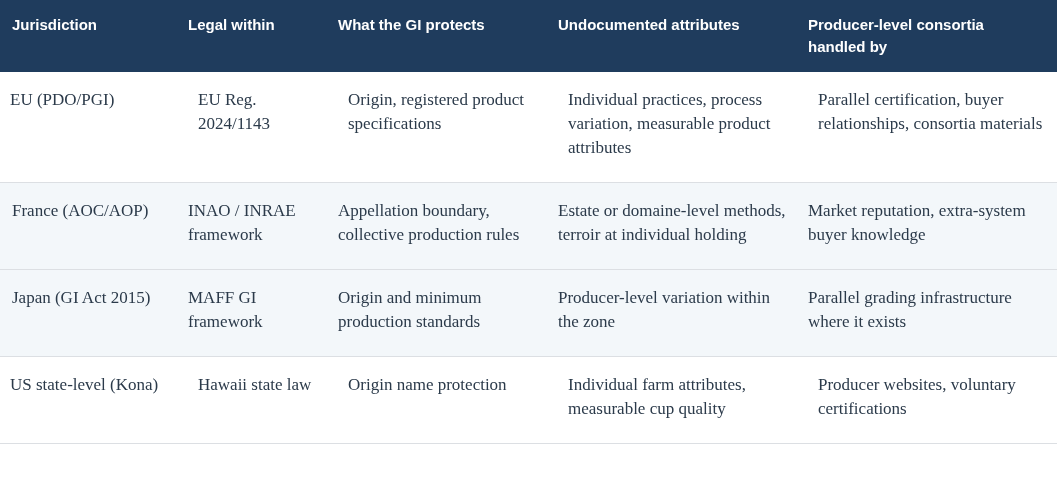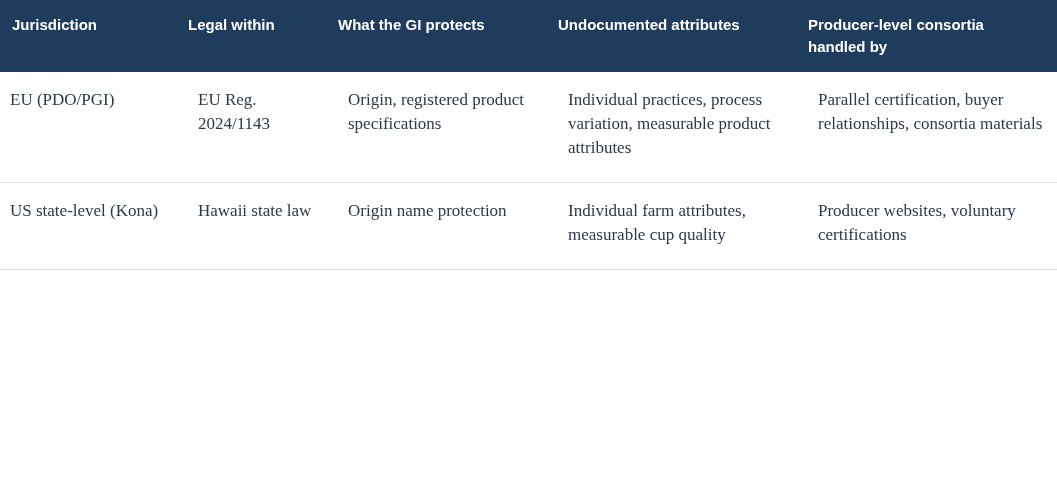--- a/index.html
+++ b/index.html
@@ -99,20 +99,34 @@
       </tr>
     </thead>
     <tbody>
       <tr class="row-odd">
         <td class="pad-left">EU (PDO/PGI)</td>
         <td>EU Reg. 2024/1143</td>
         <td>Origin, registered product specifications</td>
         <td>Individual practices, process variation, measurable product attributes</td>
         <td>Parallel certification, buyer relationships, consortia materials</td>
       </tr>
+      <tr class="row-even">
+        <td class="pad-left">France (AOC/AOP)</td>
+        <td>INAO / INRAE framework</td>
+        <td>Appellation boundary, collective production rules</td>
+        <td>Estate or domaine-level methods, terroir at individual holding</td>
+        <td>Market reputation, extra-system buyer knowledge</td>
+      </tr>
+      <tr class="row-even">
+        <td class="pad-left">Japan (GI Act 2015)</td>
+        <td>MAFF GI framework</td>
+        <td>Origin and minimum production standards</td>
+        <td>Producer-level variation within the zone</td>
+        <td>Parallel grading infrastructure where it exists</td>
+      </tr>
       <tr class="row-odd">
         <td class="pad-left">US state-level (Kona)</td>
         <td>Hawaii state law</td>
         <td>Origin name protection</td>
         <td>Individual farm attributes, measurable cup quality</td>
         <td>Producer websites, voluntary certifications</td>
       </tr>
     </tbody>
   </table>
 </div>

